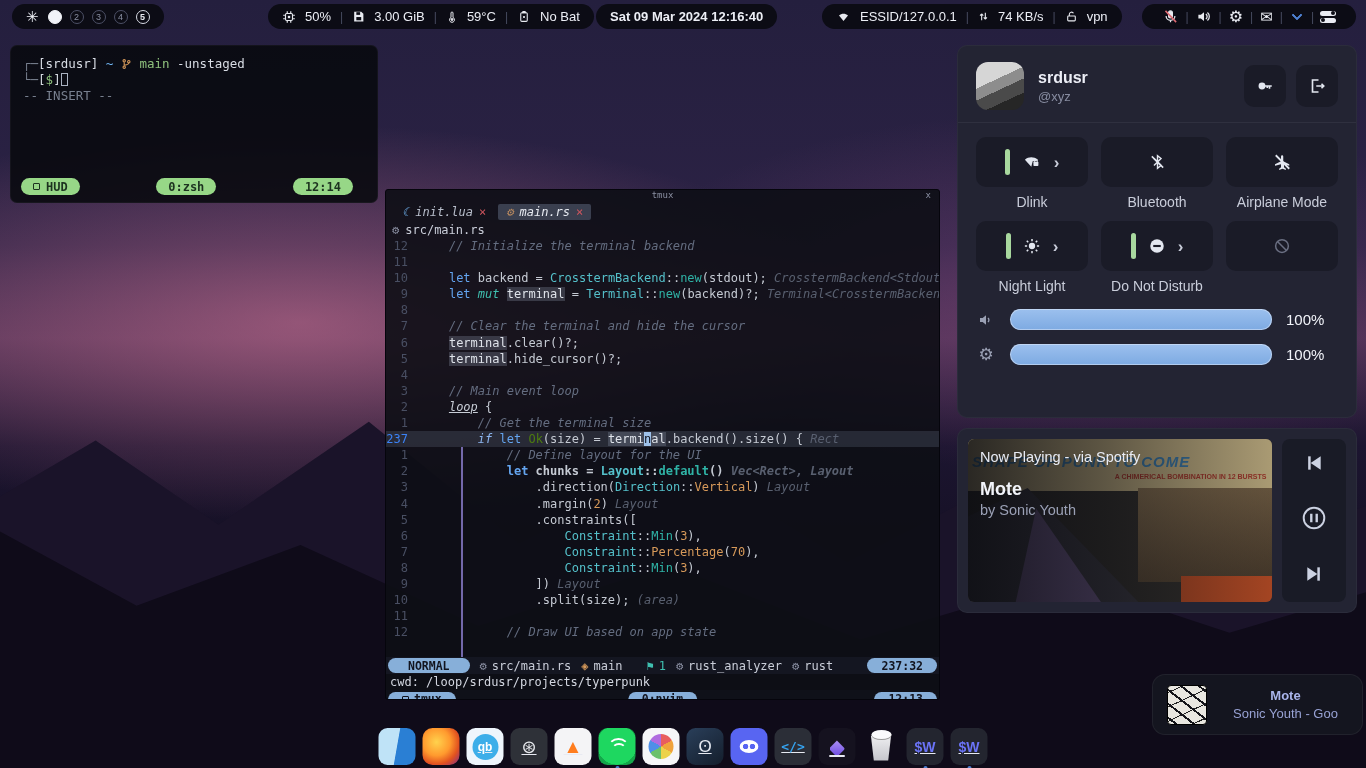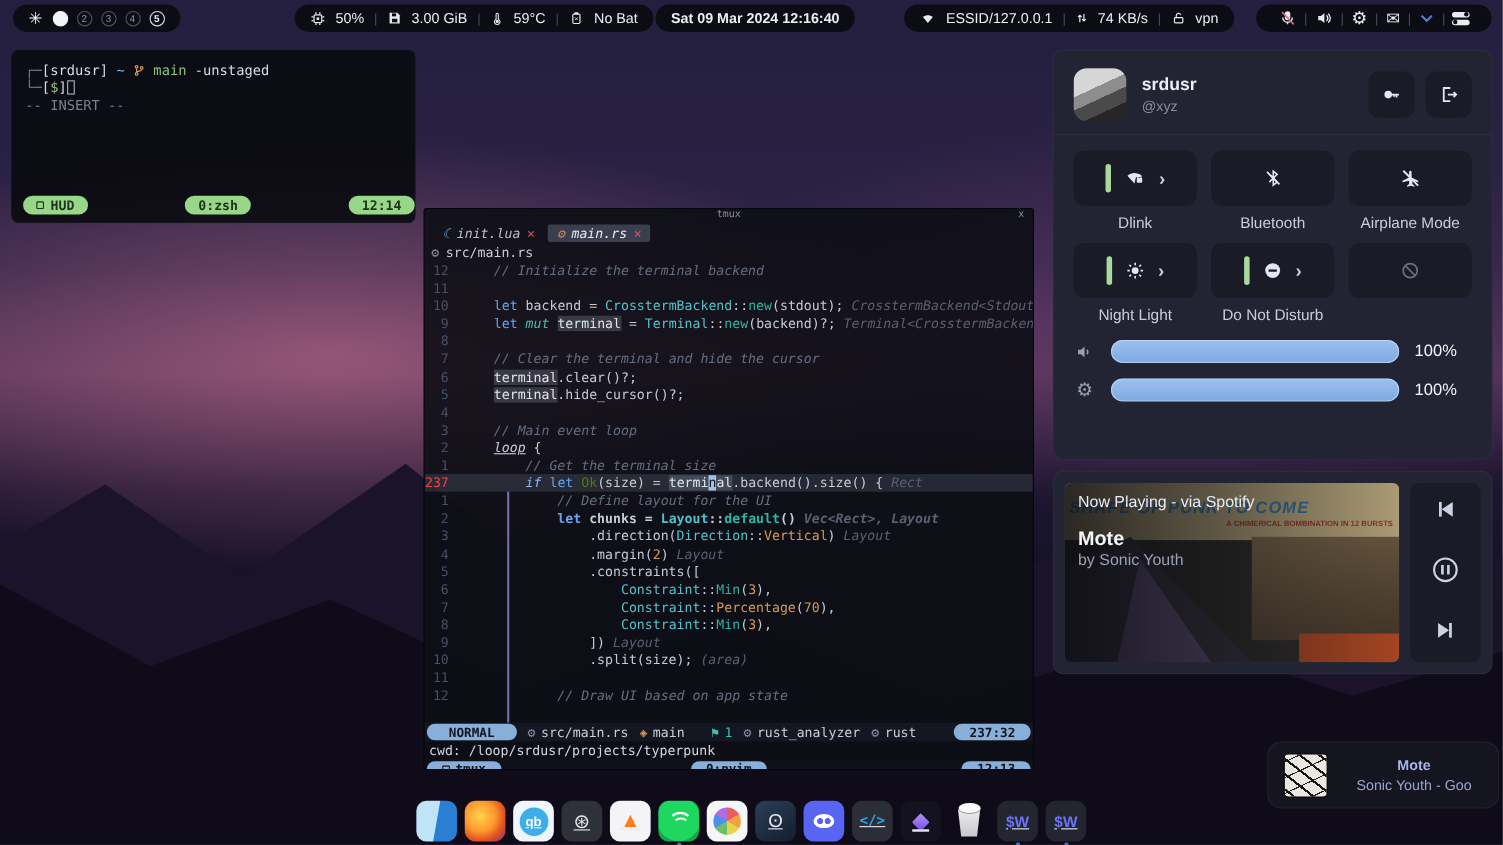--- a/index.html
+++ b/index.html
@@ -35,42 +35,42 @@
   .toggles-ic { display:flex; flex-direction:column; gap:2px; }
   .toggles-ic i { display:block; width:16px; height:5px; border-radius:3px; background:#e9ebf2; position:relative; }
   .toggles-ic i::after { content:""; position:absolute; width:4px; height:4px; border-radius:50%; background:#0c0c15; top:.5px; }
   .toggles-ic i:first-child::after { right:1px; } .toggles-ic i:last-child::after { left:1px; }
 
   
   .term { position:absolute; left:10px; top:45px; width:368px; height:158px; z-index:3;
           background:rgba(8,9,14,.88); border-radius:7px; border:1px solid rgba(255,255,255,.04);
           font-family:"DejaVu Sans Mono", monospace; font-size:12.5px; line-height:16px; padding:10px 12px; }
   .t-dim{color:#78808f;} .t-wh{color:#d8dce4;} .t-cy{color:#6fb3f0;font-style:italic;} .t-gr{color:#8ec07c;} .t-cursor{display:inline-block;width:7px;height:13px;border:1px solid #aab2c0;vertical-align:-2px;}
-  .term-bar { position:absolute; left:10px; right:0; bottom:7px; display:flex; justify-content:space-between;text-align:right; }
+  .term-bar { position:absolute; left:10px; right:24px; bottom:7px; display:flex; justify-content:space-between;text-align:right; }
   .gpill { background:var(--pill-green); color:#1d3320; border-radius:9px; height:17px; padding:0 12px;
            font-weight:bold; font-size:12px; display:flex; align-items:center; gap:6px; }
   .sq { display:inline-block; width:7px; height:7px; border:1.5px solid #1d3320; border-radius:1px; }
 
   
   .ed { position:absolute; left:385px; top:189px; width:555px; height:511px; z-index:3;
         background:rgba(13,14,21,.90); border:1px solid #05050c; border-radius:3px;
         font-family:"DejaVu Sans Mono", monospace; font-size:12px; overflow:hidden; }
   .ed-title { height:12px; position:relative; font-size:9px; color:#8a8fa2; text-align:center; line-height:11px; }
   .ed-title .x { position:absolute; right:8px; top:0; }
   .ed-tabs { height:19px; display:flex; align-items:center; gap:4px; padding-left:8px; }
   .tab { display:flex; align-items:center; gap:6px; padding:1px 8px; font-style:italic; color:#b9bfcc; border-radius:2px; }
   .tab.active { background:#3a3f4f; color:#e8ebf2; }
   .tab .cl { color:#d0565e; font-style:normal; }
   .ic-lua { color:#6fb3f0; } .ic-rust { color:#b8895f; } .ic-gear { color:#8a8fa2; }
   .ed-crumb { height:17px; display:flex; align-items:center; gap:6px; padding-left:6px; color:#c9cdd8; }
   .code { position:relative; height:419px; overflow:hidden; }
   .code-line { display:flex; height:16.1px; line-height:16.1px; white-space:pre; }
   .code-line.current { background:rgba(125,135,160,.22); }
   .lnum { width:34px; text-align:right; padding-right:12px; color:#494f63; flex:0 0 34px; }
-  .current .lnum { color:#ef4444; }
+  .current .lnum { color:#3b82f6; }
   .tk-pl{color:#c5cad3;} .tk-cm{color:#646d80;font-style:italic;}
   .tk-kw{color:#64a5f0;} .tk-kwm{color:#3fc0b0;font-style:italic;} .tk-kwi{color:#8db6f0;font-style:italic;}
   .tk-ty{color:#54c0ca;} .tk-fn{color:#2fb3a6;} .tk-ok{color:#4d7c0f;} .tk-en{color:#d79a5a;}
   .tk-hint{color:#596070;font-style:italic;}
   .tk-hl{color:#dfe3ea;background:rgba(135,145,165,.30);}
   .tk-cursor{background:#9ec1ea;color:#10141f;}
   .tk-loop{color:#c8cdd6;font-style:italic;text-decoration:underline;}
   .scope-guide{position:absolute;width:2px;background:rgba(150,135,220,.75);left:75px;}
   .ed-status { height:17px; background:rgba(22,24,35,.85); display:flex; align-items:center; gap:10px; padding:0 2px; }
   .bpill { background:var(--pill-blue); color:#12141e; font-weight:bold; border-radius:9px; height:15px;

